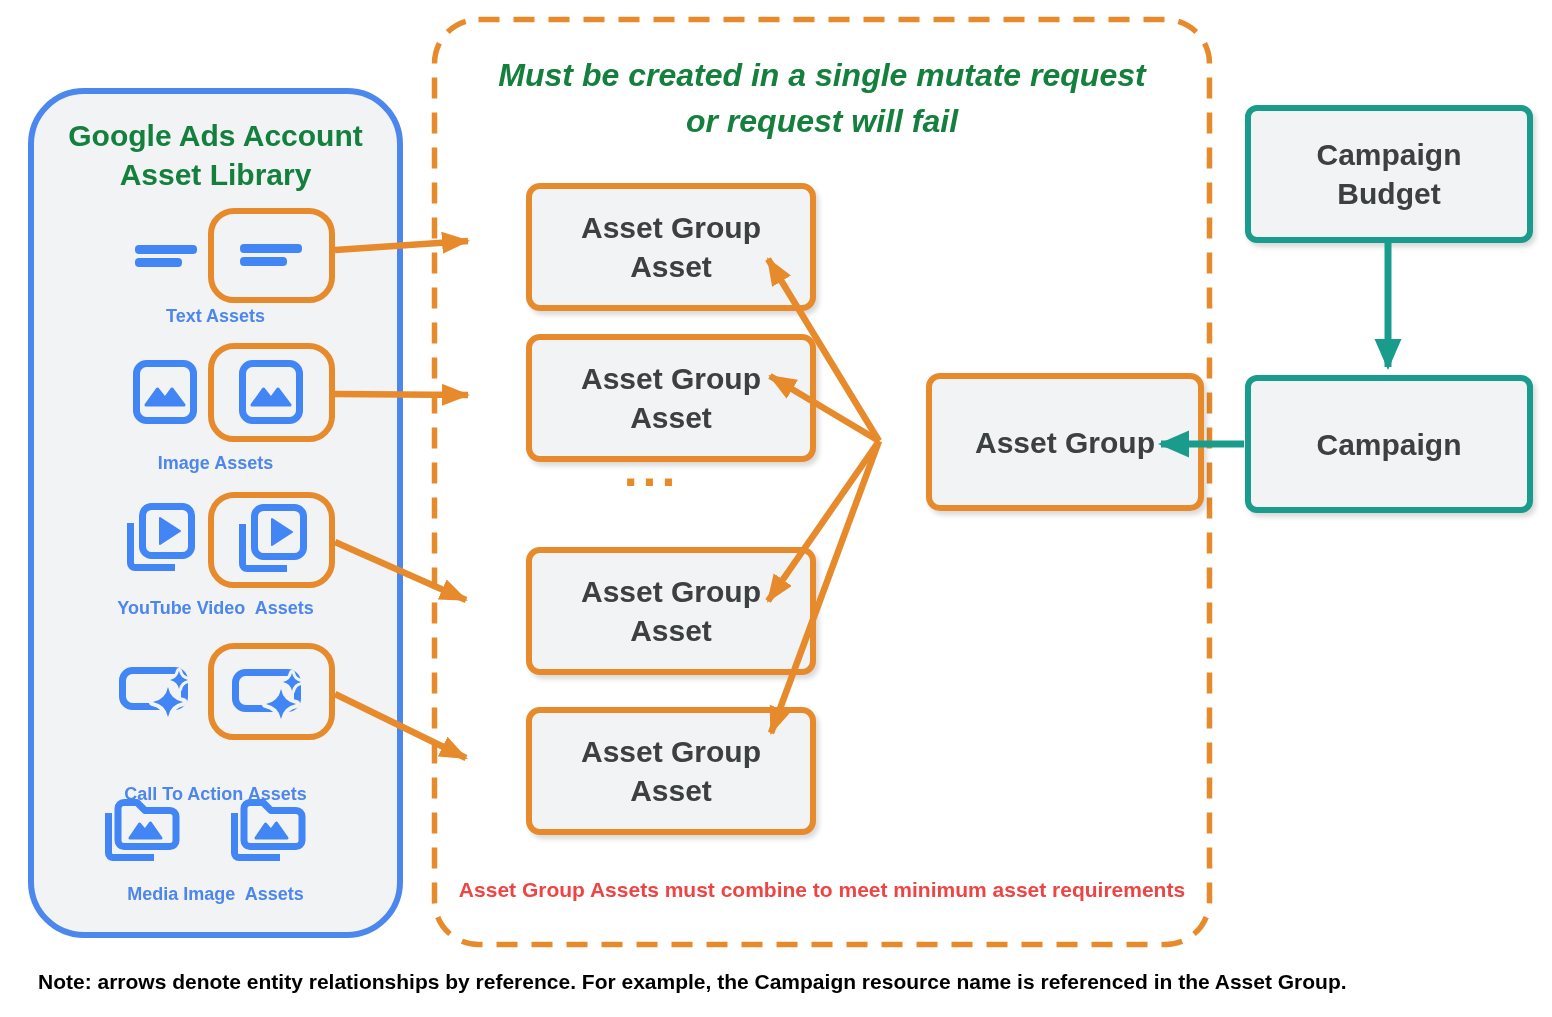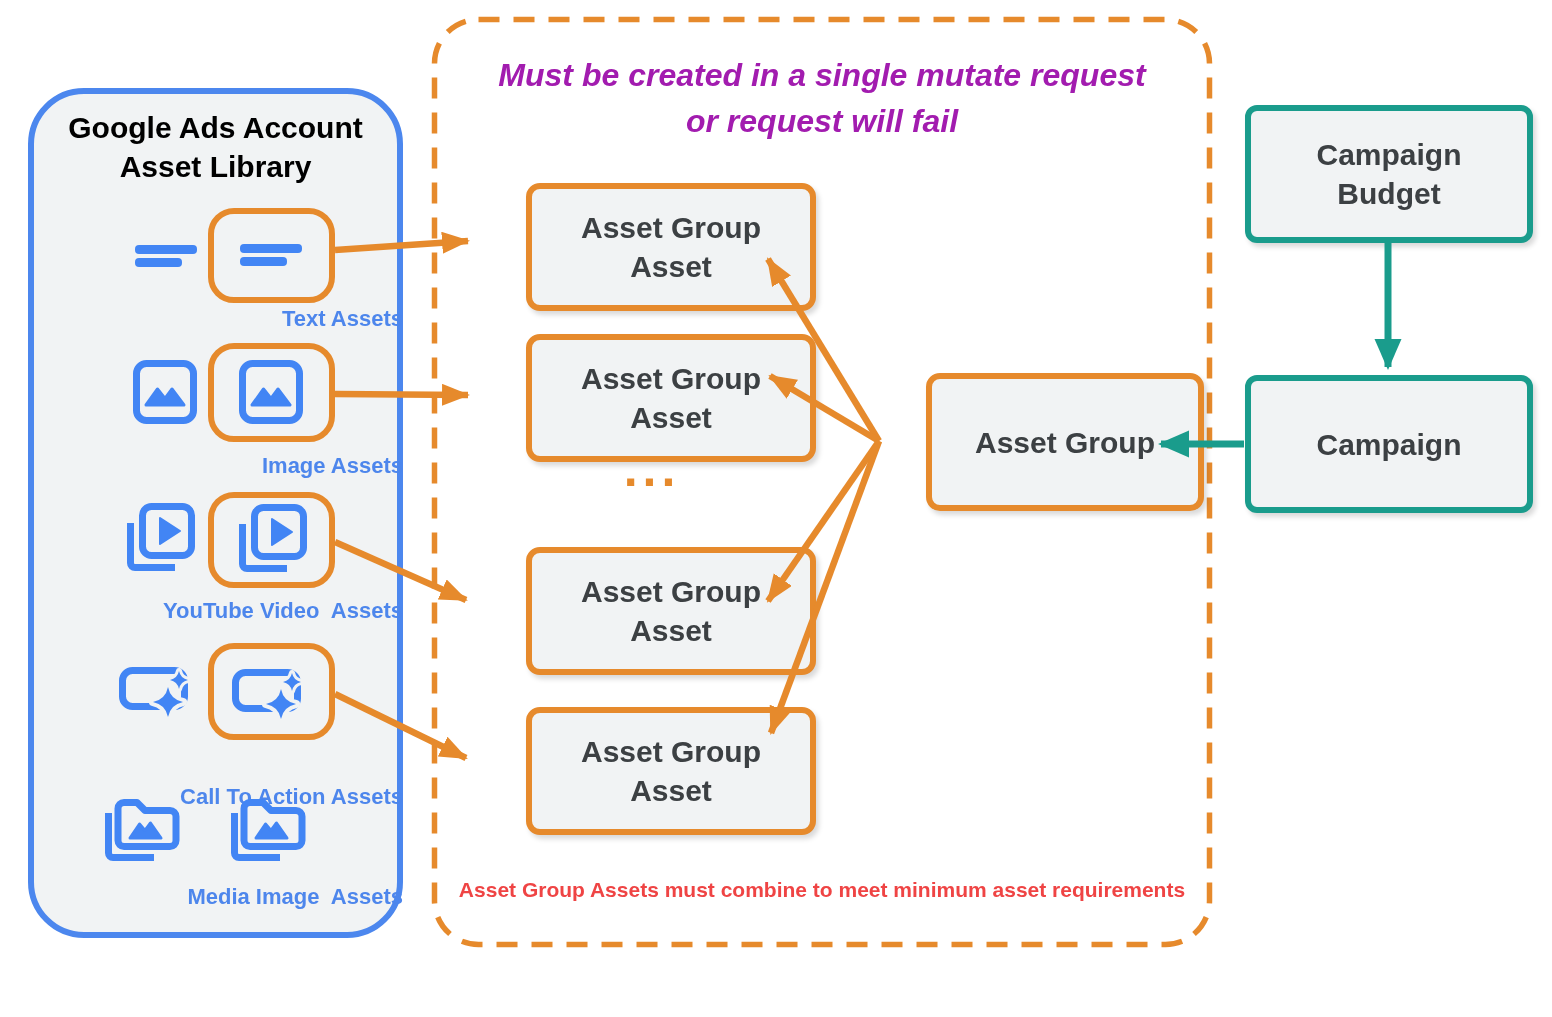--- a/index.html
+++ b/index.html
@@ -11,27 +11,27 @@
   #bg-layer { z-index:0; }
   #arrow-layer { z-index:3; }
 
   
   .panel {
     position:absolute; left:28px; top:88px; width:375px; height:850px;
     box-sizing:border-box; border:6px solid #4C87EE; border-radius:56px;
     background:#F1F3F4; z-index:1;
   }
   .panel-title {
-    position:absolute; left:28px; top:108px; width:375px; z-index:2;
-    text-align:center; font-size:30px; font-weight:bold; color:#000000;
+    position:absolute; left:28px; top:116px; width:375px; z-index:2;
+    text-align:center; font-size:30px; font-weight:bold; color:#15803d;
     line-height:1.3; white-space:pre-line;
   }
   .lib-label {
-    position:absolute; left:28px; width:375px; z-index:2; text-align:right;
-    font-size:22px; font-weight:bold; color:#4D86EC; white-space:pre;
+    position:absolute; left:28px; width:375px; z-index:2; text-align:center;
+    font-size:18px; font-weight:bold; color:#4D86EC; white-space:pre;
   }
   .wrap {
     position:absolute; box-sizing:border-box; z-index:2;
     border:6px solid #E68A2C; border-radius:26px;
   }
   .icon { position:absolute; z-index:2; }
 
   
   .node {
     position:absolute; box-sizing:border-box; background:#F1F3F4; z-index:2;
@@ -46,21 +46,21 @@
   #aga2 { left:478px; top:334px; width:290px; height:128px; }
   #aga3 { left:478px; top:547px; width:290px; height:128px; }
   #aga4 { left:478px; top:707px; width:290px; height:128px; }
   #ag   { left:878px; top:373px; width:278px; height:138px; }
   #cb   { left:1245px; top:105px; width:288px; height:138px; }
   #cmp  { left:1245px; top:375px; width:288px; height:138px; }
 
   .mutate-title {
     position:absolute; left:432px; top:52px; width:780px; z-index:2;
     text-align:center; font-size:32px; font-weight:bold; font-style:italic;
-    color:#a21caf; line-height:1.45; white-space:pre-line;
+    color:#15803d; line-height:1.45; white-space:pre-line;
   }
   .mutate-caption {
     position:absolute; left:442px; top:878px; width:760px; z-index:2;
     text-align:center; font-size:21px; font-weight:bold; color:#ef4444;
   }
   .ellipsis {
     position:absolute; left:612px; top:444px; width:80px; z-index:2;
     text-align:center; font-size:50px; font-weight:bold; color:#E68A2C;
     letter-spacing:5px; line-height:1;
   }
@@ -165,20 +165,21 @@
 Asset</div>
   <div id="aga4" class="node orange-node">Asset Group
 Asset</div>
   <div id="ag" class="node orange-node">Asset Group</div>
   <div class="mutate-caption">Asset Group Assets must combine to meet minimum asset requirements</div>
 
   <div id="cb" class="node teal-node">Campaign
 Budget</div>
   <div id="cmp" class="node teal-node">Campaign</div>
 
+  <div class="note">Note: arrows denote entity relationships by reference. For example, the Campaign resource name is referenced in the Asset Group.</div>
 
   <svg id="arrow-layer" class="layer" width="1552" height="1017">
     <defs>
       <marker id="mo" markerUnits="userSpaceOnUse" markerWidth="30" markerHeight="24" refX="26" refY="11" orient="auto">
         <path d="M0 0 L28 11 L0 22 Z" fill="#E68A2C"></path>
       </marker>
       <marker id="mt" markerUnits="userSpaceOnUse" markerWidth="34" markerHeight="30" refX="28" refY="13.5" orient="auto">
         <path d="M0 0 L31 13.5 L0 27 Z" fill="#1A9C8C"></path>
       </marker>
     </defs>

